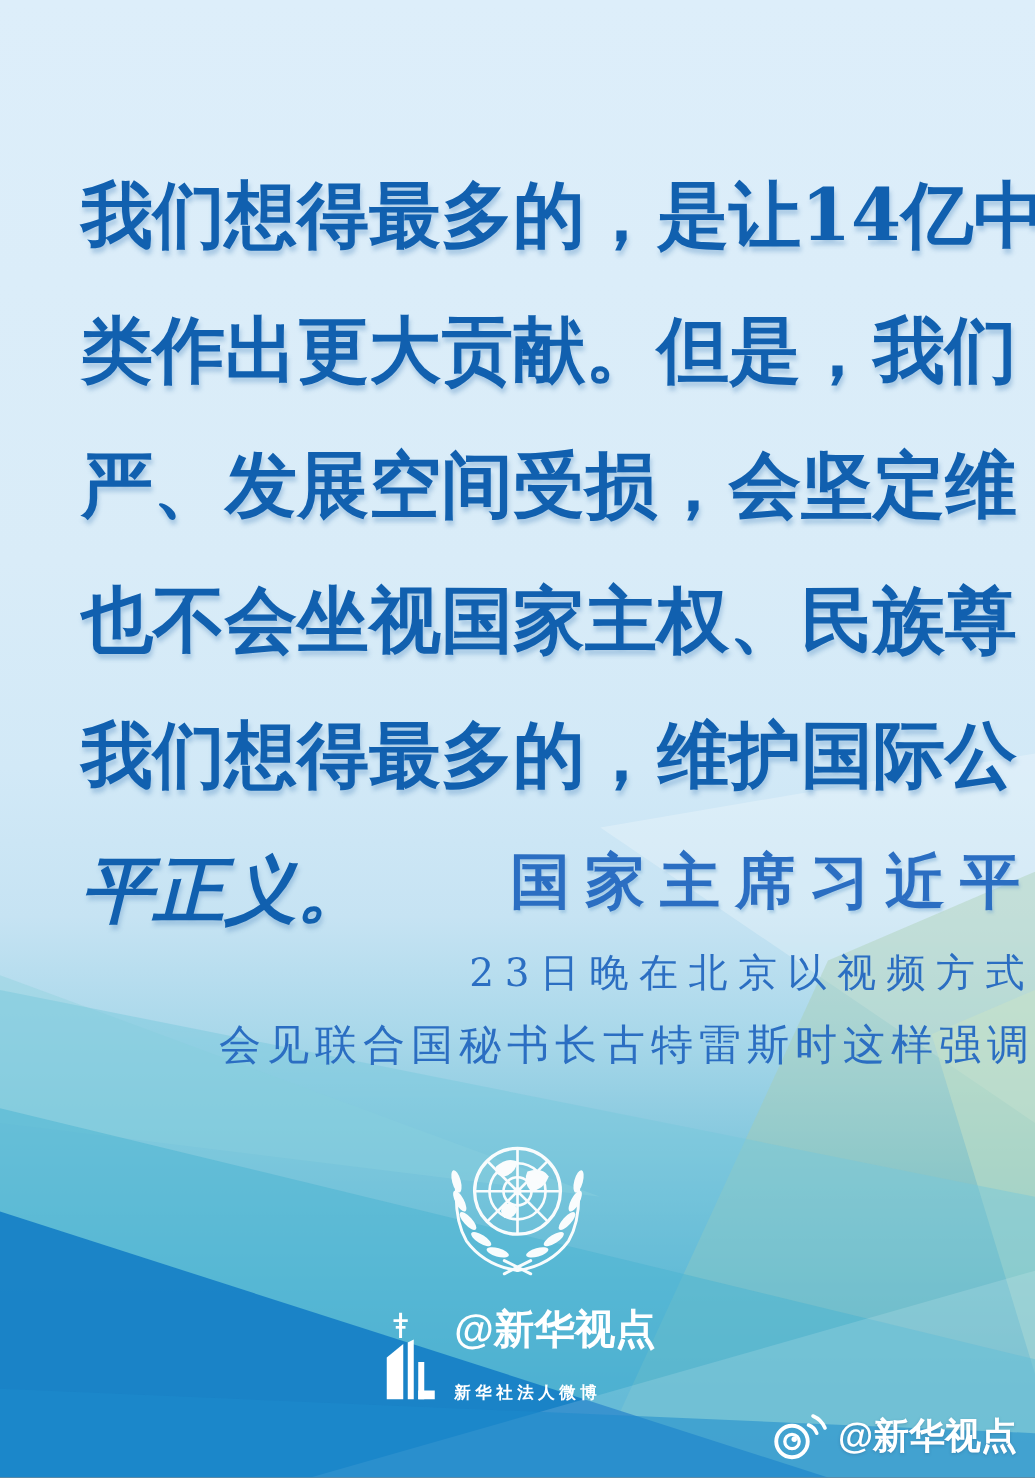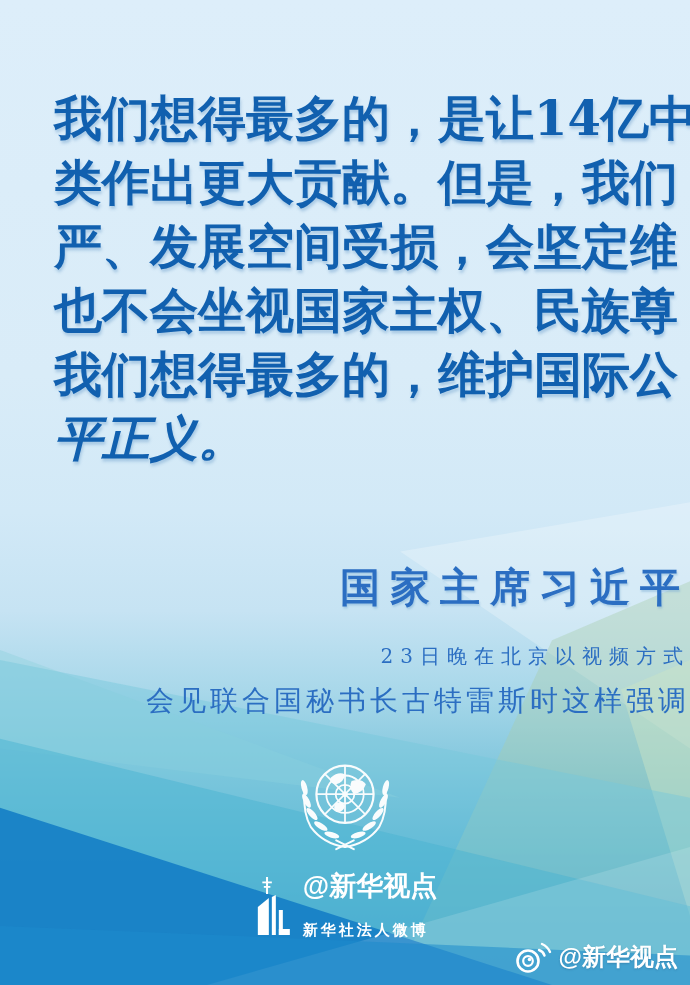--- a/index.html
+++ b/index.html
@@ -23,51 +23,52 @@
 
   .quote{
     position:absolute;left:54px;right:54px;top:86px;
     color:#1160af;font-weight:bold;
   }
   .quote-line{
     font-size:48px;line-height:64px;height:64px;
     text-align:justify;text-align-last:justify;
     text-shadow:1px 3px 3px rgba(110,160,205,0.45);
     white-space:nowrap;
+    margin-top:26px;
   }
   .quote-line.final{text-align-last:left;font-style:italic;}
 
   .attribution{
     position:absolute;left:0;right:0;top:560px;text-align:right;
     color:#2b6ec2;
   }
   .attr-speaker{
     font-size:40px;font-weight:600;letter-spacing:10px;
     text-shadow:1px 2px 2px rgba(120,170,210,0.45);
   }
   .attr-line1{
-    margin-top:28px;font-size:20px;font-weight:500;letter-spacing:7px;
+    margin-top:16px;font-size:26px;font-weight:500;letter-spacing:7px;
   }
   .attr-line2{
     margin-top:12px;font-size:28px;font-weight:400;letter-spacing:4px;
   }
 
   .un-emblem{
     position:absolute;left:50%;top:748px;transform:translateX(-50%);
     width:140px;height:110px;opacity:0.96;
   }
 
   .xinhua-block{
     position:absolute;left:50%;top:872px;transform:translateX(-50%);
     display:flex;align-items:center;gap:12px;color:#ffffff;
   }
   .xinhua-tower{width:38px;height:58px;flex:0 0 auto;}
   .xinhua-text{font-family:"Liberation Sans", sans-serif;text-align:left;}
   .xinhua-handle{font-size:27px;font-weight:bold;line-height:28px;}
-  .xinhua-sub{font-size:15px;font-weight:bold;letter-spacing:3px;margin-top:21px;}
+  .xinhua-sub{font-size:11px;font-weight:bold;letter-spacing:3px;margin-top:21px;}
 
   .weibo-watermark{
     position:absolute;right:12px;top:940px;
     display:flex;align-items:center;gap:6px;color:#ffffff;
     font-family:"Liberation Sans", sans-serif;
     text-shadow:0 1px 2px rgba(40,90,130,0.35);
   }
   .weibo-icon{width:40px;height:34px;}
   .weibo-handle{font-size:24px;font-weight:bold;}
 </style>

